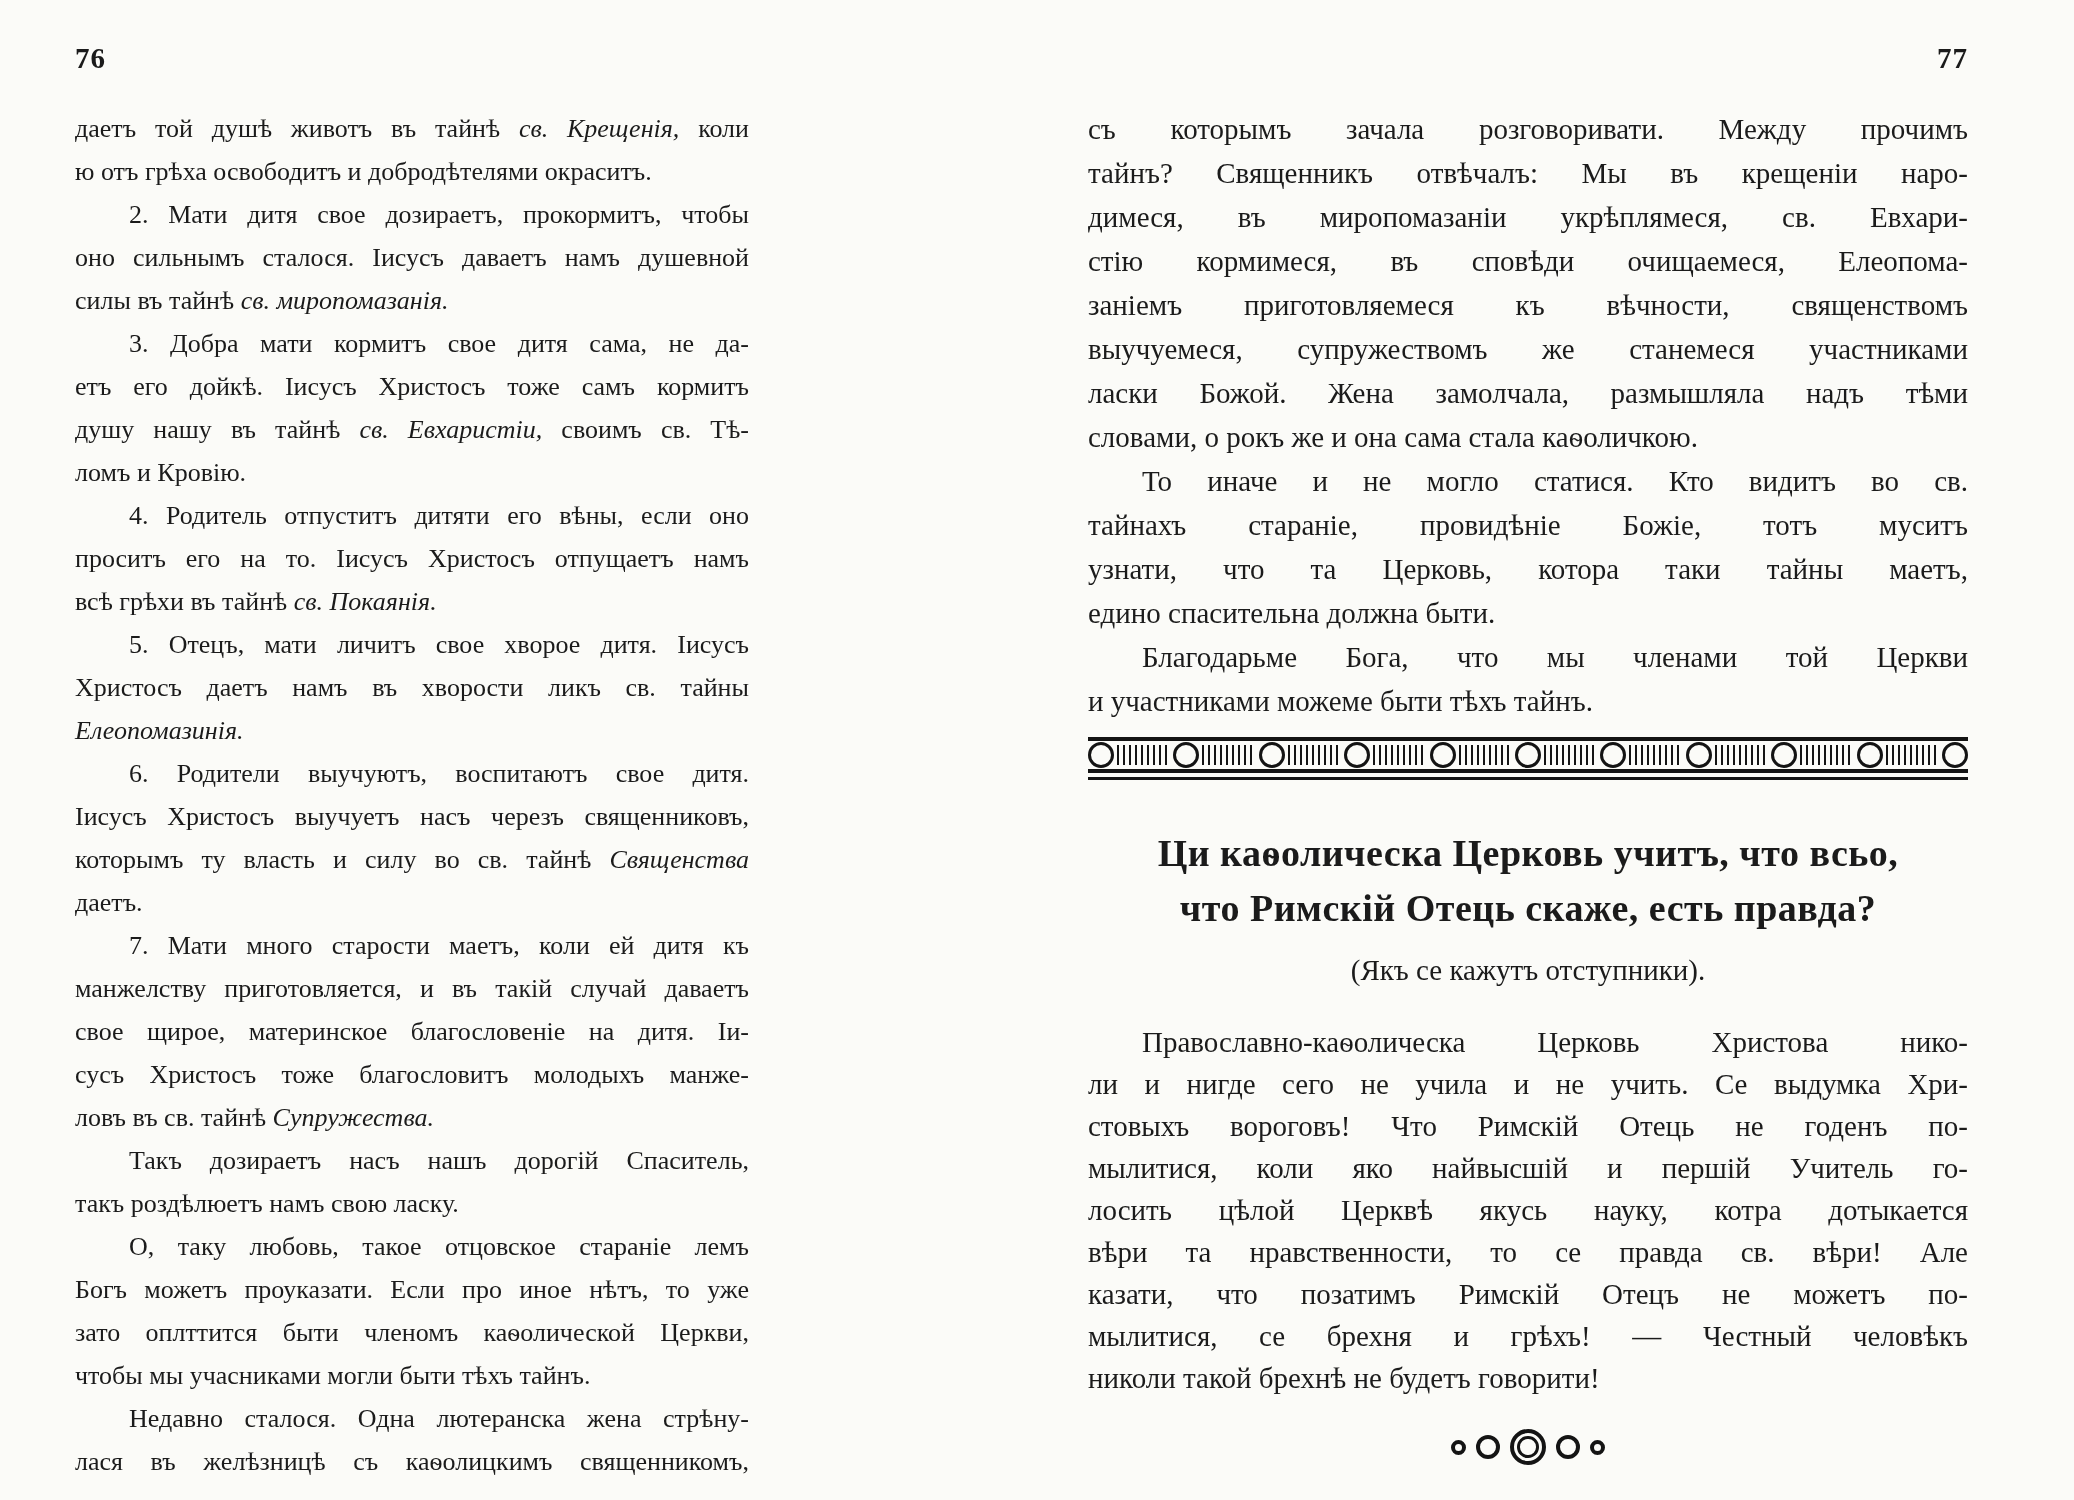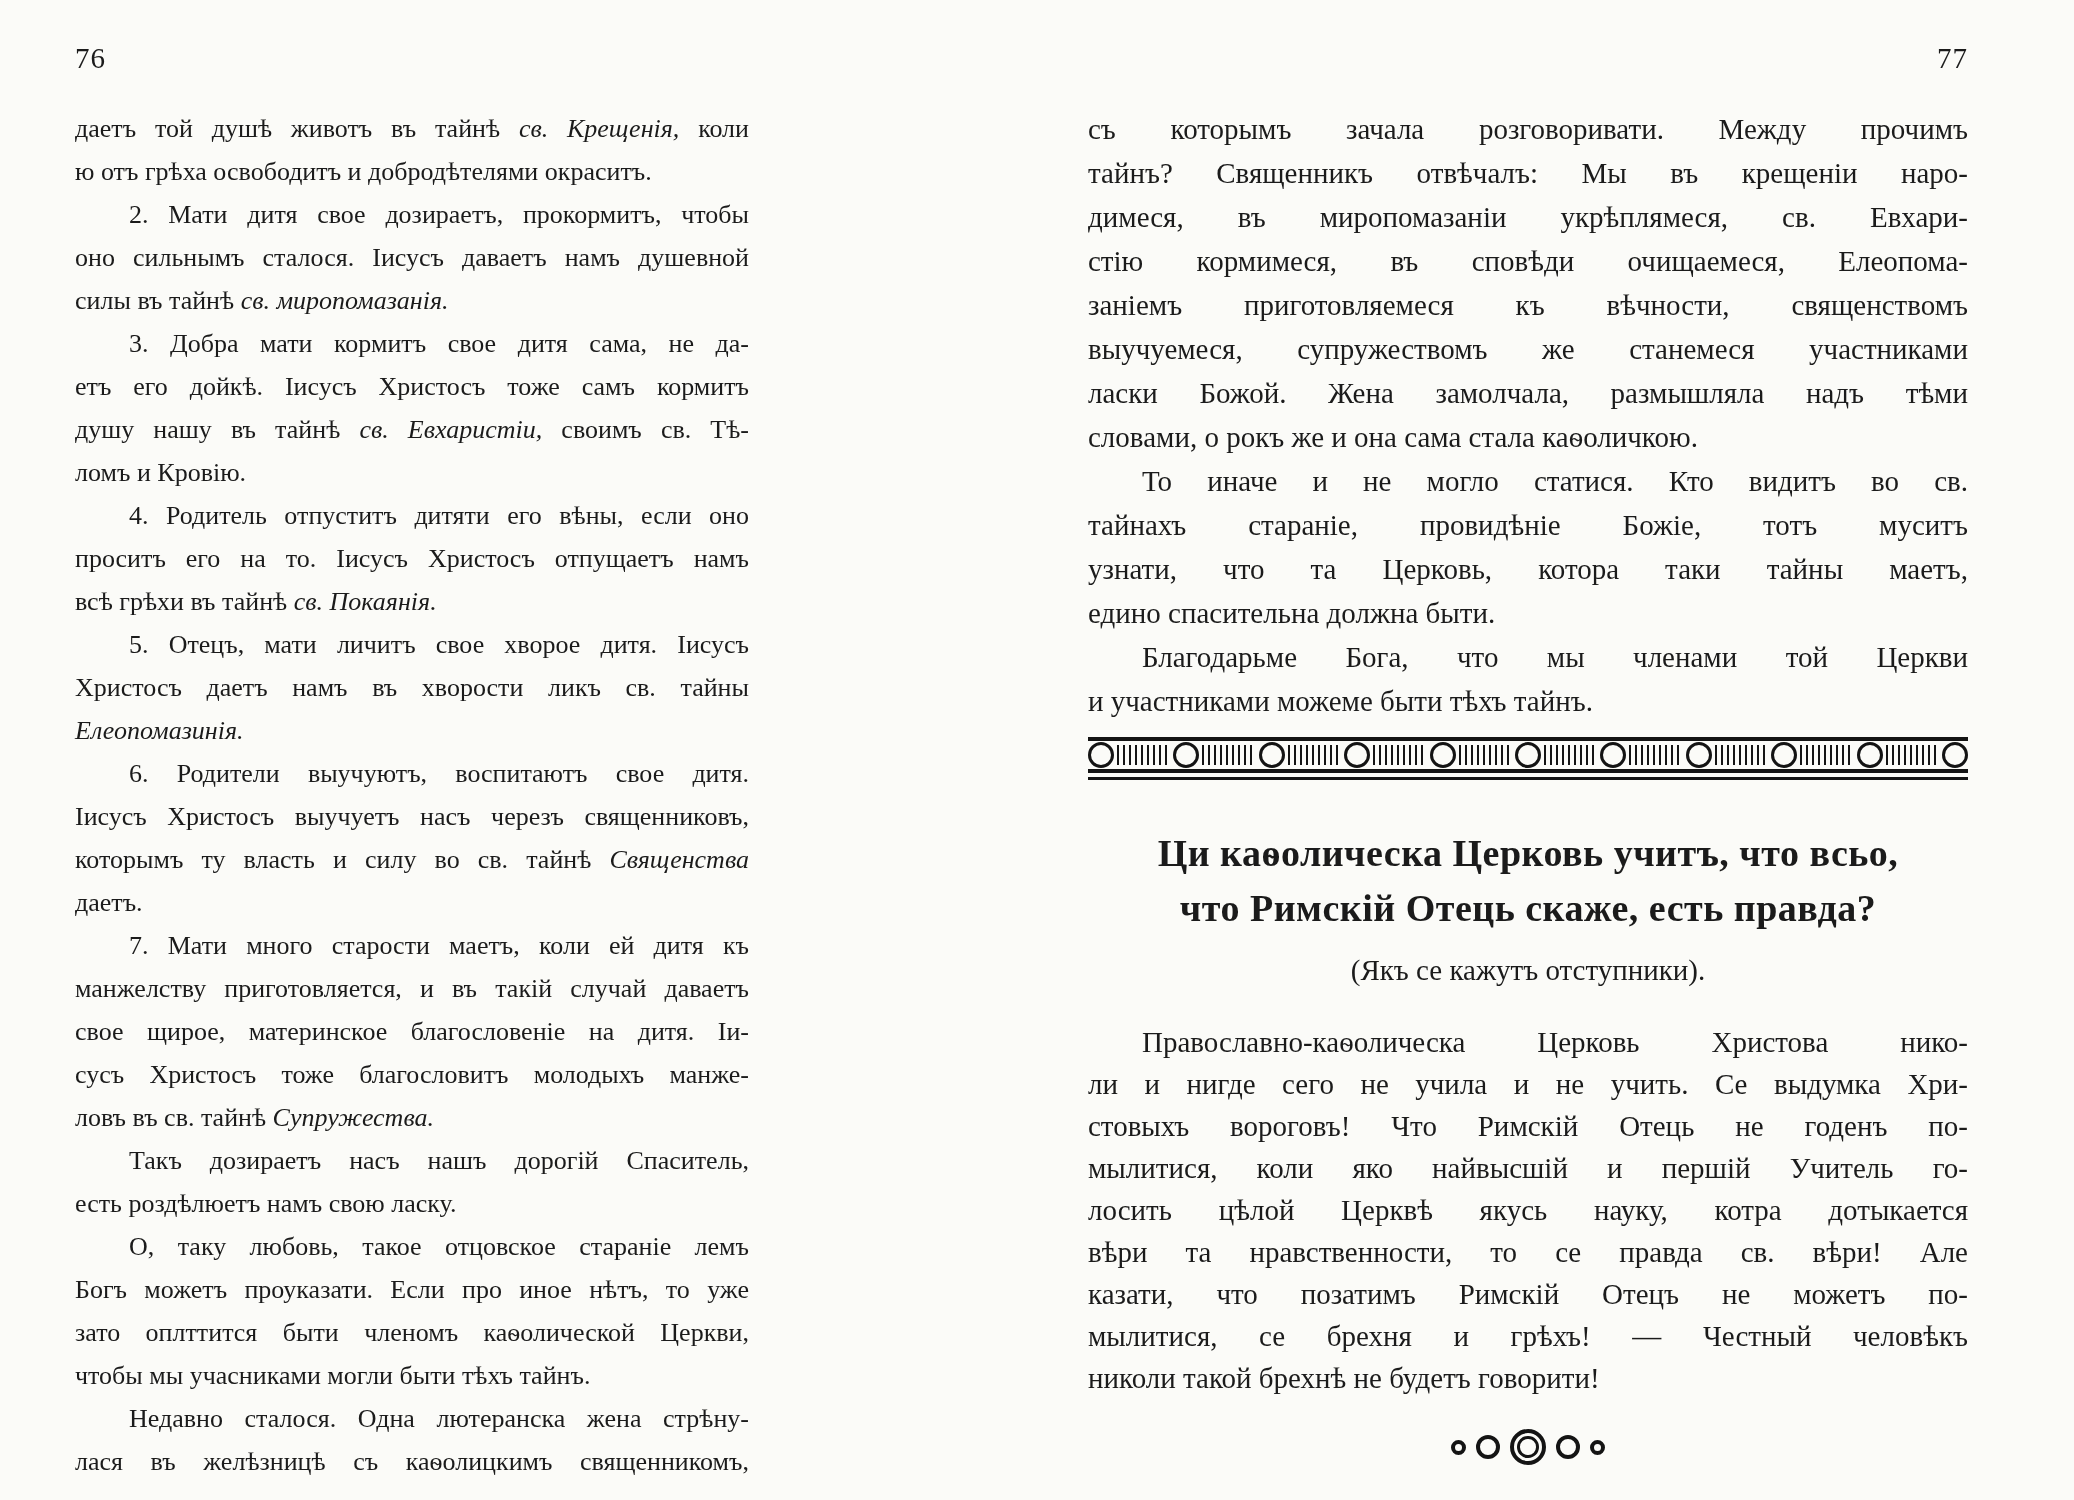--- a/index.html
+++ b/index.html
@@ -7,21 +7,21 @@
     width:2074px;height:1500px;
     background:#fbfbf8;
     font-family:"Liberation Serif","DejaVu Serif",serif;
     color:#1b1b1b;
     overflow:hidden;
   }
   .scan{position:relative;width:2074px;height:1500px;}
   .page{position:absolute;top:42px;}
   .page-left{left:75px;width:674px;}
   .page-right{left:1088px;width:880px;}
-  .page-num{font-size:29px;font-weight:400;letter-spacing:1px;}
+  .page-num{font-size:29px;font-weight:700;letter-spacing:1px;}
   .page-num.right{text-align:right;}
   .page-body{margin-top:32px;}
   .page-left .page-body{font-size:26px;line-height:43px;}
   .page-right .page-body{font-size:29px;line-height:44px;}
   .page-right .page-body.bottom{font-size:29px;line-height:42px;margin-top:34px;}
   .para{margin:0;}
   .line{text-align:justify;text-align-last:justify;white-space:normal;}
   .line.end{text-align-last:left;}
   .line.indent{text-indent:54px;}
   .line i{font-style:italic;}
@@ -86,21 +86,21 @@
         </div>
         <div class="para">
           <div class="line indent">7. Мати много старости маетъ, коли ей дитя къ</div>
           <div class="line">манжелству приготовляется, и въ такій случай даваетъ</div>
           <div class="line">свое щирое, материнское благословеніе на дитя. Іи-</div>
           <div class="line">сусъ Христосъ тоже благословитъ молодыхъ манже-</div>
           <div class="line end">ловъ въ св. тайнѣ <i>Супружества.</i></div>
         </div>
         <div class="para">
           <div class="line indent">Такъ дозираетъ насъ нашъ дорогій Спаситель,</div>
-          <div class="line end">есть роздѣлюетъ намъ свою ласку.</div>
+          <div class="line end">такъ роздѣлюетъ намъ свою ласку.</div>
         </div>
         <div class="para">
           <div class="line indent">О, таку любовь, такое отцовское стараніе лемъ</div>
           <div class="line">Богъ можетъ проуказати. Если про иное нѣтъ, то уже</div>
           <div class="line">зато оплттится быти членомъ каѳолической Церкви,</div>
           <div class="line end">чтобы мы учасниками могли быти тѣхъ тайнъ.</div>
         </div>
         <div class="para">
           <div class="line indent">Недавно сталося. Одна лютеранска жена стрѣну-</div>
           <div class="line">лася въ желѣзницѣ съ каѳолицкимъ священникомъ,</div>

